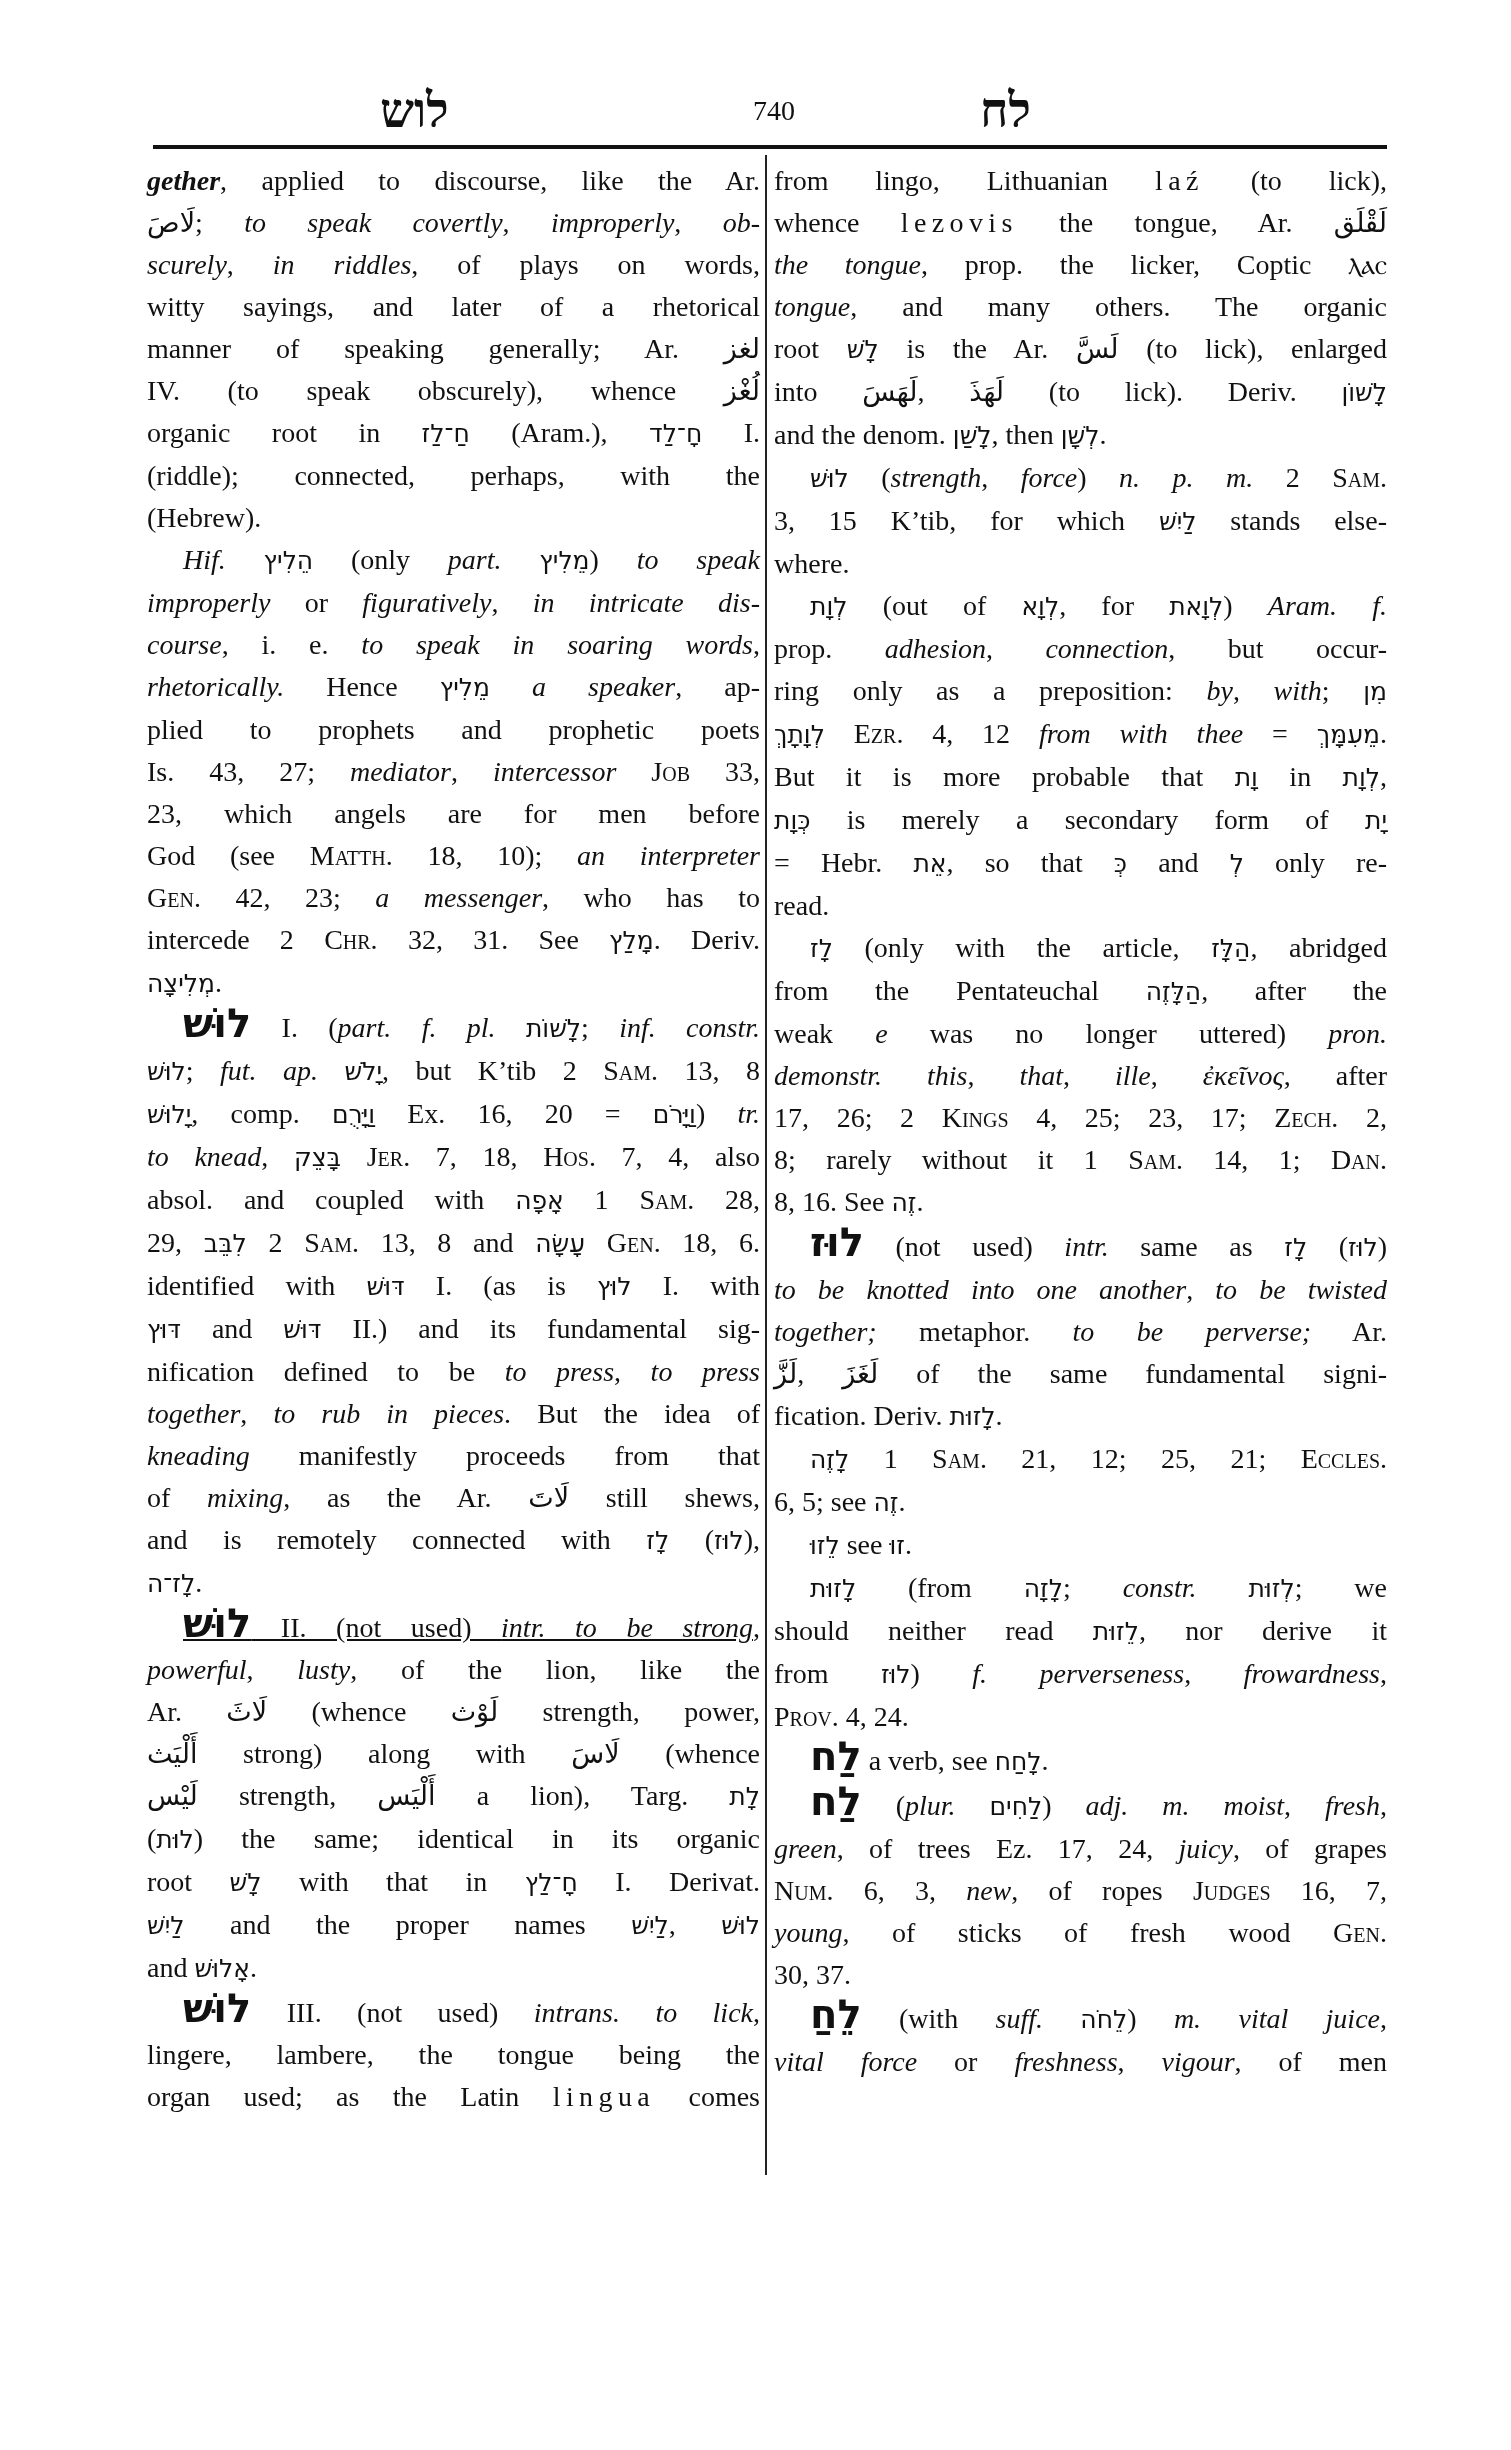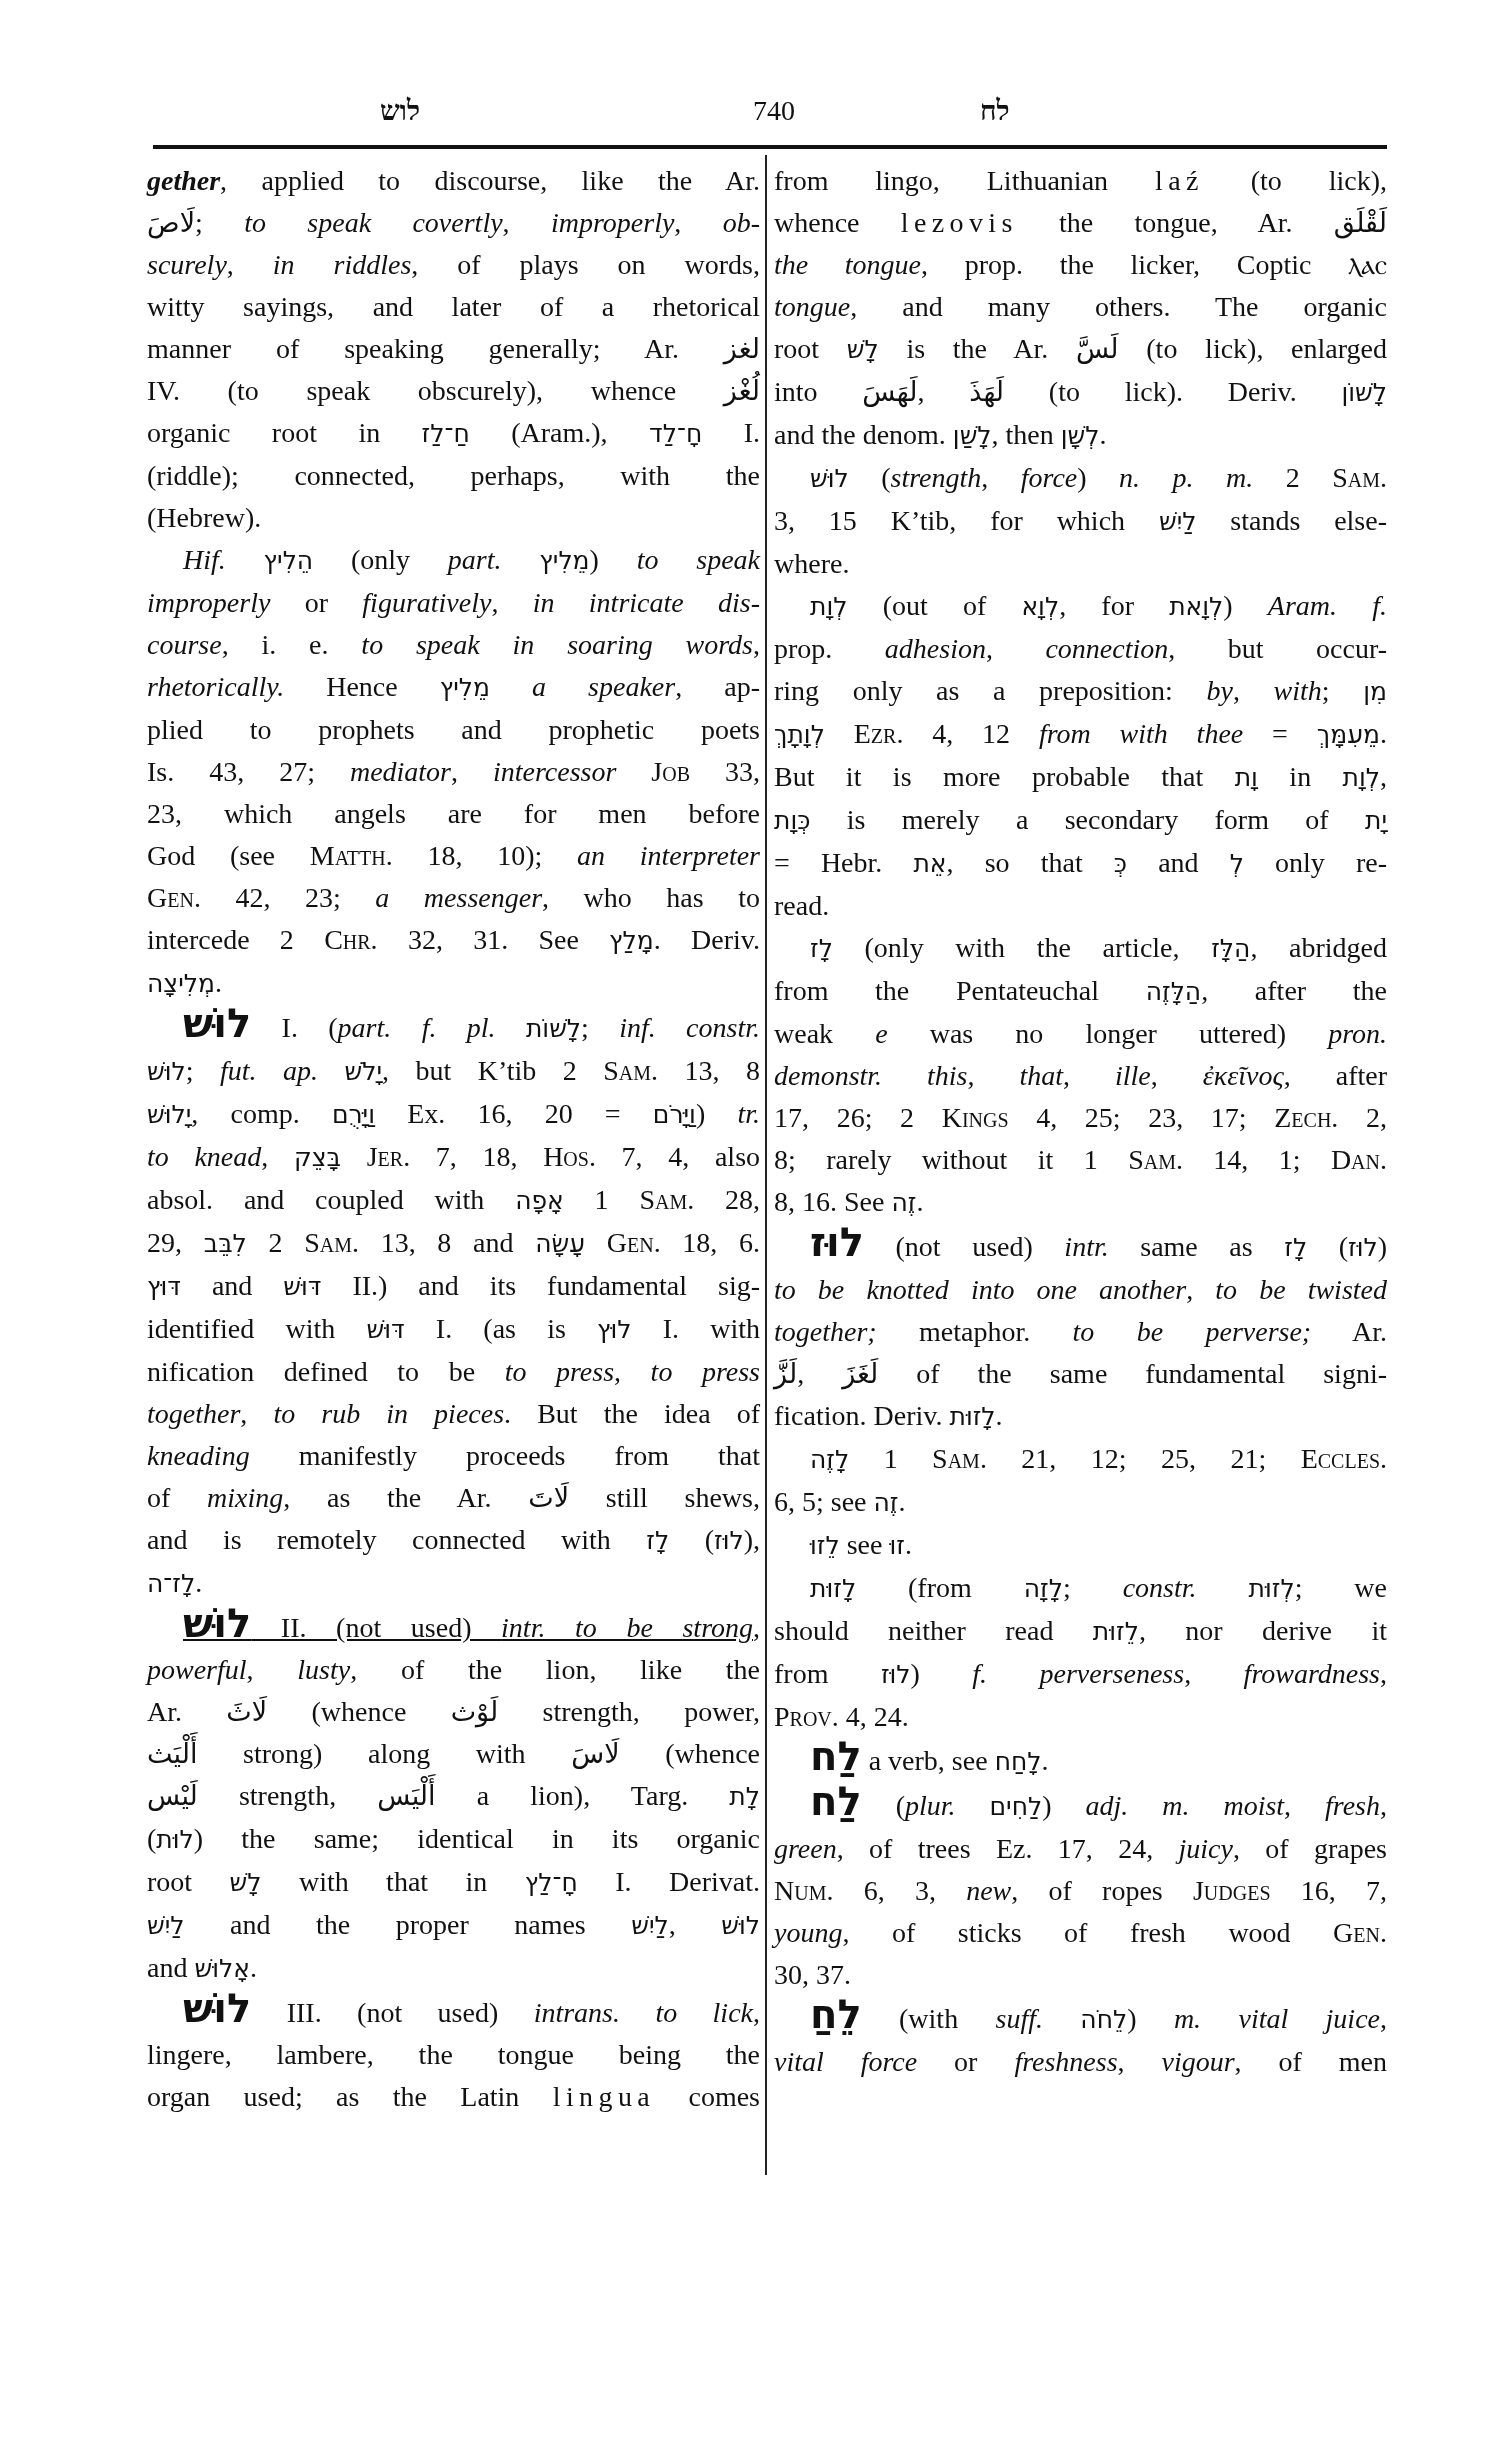--- a/index.html
+++ b/index.html
@@ -1,18 +1,18 @@
 <!DOCTYPE html>
 <html style="font-size:14.4px"><head>
 <meta charset="utf-8">
 <style>
   html, body { margin:0; padding:0; background:#ffffff; }
   body { width:1512px; height:2450px; position:relative; overflow:hidden; color:#111; font-family:"DejaVu Serif", "Liberation Serif", serif; }
   .header { position:absolute; left:153px; top:79px; width:1234px; height:63px; }
-  .hdr-item { position:absolute; top:0; font-size:28px; line-height:63px;text-align:right; }
+  .hdr-item { position:absolute; top:0; font-size:48px; line-height:63px;text-align:right; }
   .hdr-left { left:227px; direction:rtl; font-weight:bold; }
   .hdr-center { left:576px; width:90px; text-align:center; font-family:"Liberation Serif", serif; font-size:28px; }
   .hdr-right { left:827px; direction:rtl; font-weight:bold; }
   .rule { position:absolute; left:153px; top:145px; width:1234px; height:3.6px; background:#111; }
   .divider { position:absolute; left:765px; top:155px; width:1.8px; height:2020px; background:#222; }
   .col { position:absolute; top:160px; width:613px; font-family:"Liberation Serif", serif; font-size:28px; line-height:42px; text-align:justify; }
   .col-left { left:147px; }
   .col-right { left:774px; }
   .ln { display:block; text-align:justify; text-align-last:justify; white-space:nowrap; overflow:visible; }
   .ln.last { text-align-last:left; }
@@ -55,22 +55,22 @@
     <span class="ln"><span>God (see </span><span class="sc">Matth.</span><span> 18, 10); </span><span class="it">an interpreter</span></span>
     <span class="ln"><span class="sc">Gen.</span><span> 42, 23; </span><span class="it">a messenger</span><span>, who has to</span></span>
     <span class="ln"><span>intercede 2 </span><span class="sc">Chr.</span><span> 32, 31. See </span><span class="heb">מָלַץ</span><span>. Deriv.</span></span>
     <span class="ln last"><span class="heb">מְלִיצָה</span><span>.</span></span>
     <span class="ln" style="padding-left: 36px;"><span class="heb-big">לוּשׁ</span><span> I. (</span><span class="it">part. f. pl.</span><span> </span><span class="heb">לָשׁוֹת</span><span>; </span><span class="it">inf. constr.</span></span>
     <span class="ln"><span class="heb">לוּשׁ</span><span>; </span><span class="it">fut. ap.</span><span> </span><span class="heb">יָלֹשׁ</span><span>, but K’tib 2 </span><span class="sc">Sam.</span><span> 13, 8</span></span>
     <span class="ln"><span class="heb">יָלוּשׁ</span><span>, comp. </span><span class="heb">וַיָּרֻם</span><span> Ex. 16, 20 = </span><span class="heb">וַיָּרֹם</span><span>) </span><span class="it">tr.</span></span>
     <span class="ln"><span class="it">to knead</span><span>, </span><span class="heb">בָּצֵק</span><span> </span><span class="sc">Jer.</span><span> 7, 18, </span><span class="sc">Hos.</span><span> 7, 4, also</span></span>
     <span class="ln"><span>absol. and coupled with </span><span class="heb">אָפָה</span><span> 1 </span><span class="sc">Sam.</span><span> 28,</span></span>
     <span class="ln"><span>29, </span><span class="heb">לִבֵּב</span><span> 2 </span><span class="sc">Sam.</span><span> 13, 8 and </span><span class="heb">עָשָׂה</span><span> </span><span class="sc">Gen.</span><span> 18, 6.</span></span>
+    <span class="ln"><span>identified with </span><span class="heb">דּוּשׁ</span><span> I. (as is </span><span class="heb">לוּץ</span><span> I. with</span></span>
     <span class="ln"><span class="heb">דּוּץ</span><span> and </span><span class="heb">דּוּשׁ</span><span> II.) and its fundamental sig-</span></span>
-    <span class="ln"><span>identified with </span><span class="heb">דּוּשׁ</span><span> I. (as is </span><span class="heb">לוּץ</span><span> I. with</span></span>
     <span class="ln"><span>nification defined to be </span><span class="it">to press</span><span>, </span><span class="it">to press</span></span>
     <span class="ln"><span class="it">together</span><span>, </span><span class="it">to rub in pieces</span><span>. But the idea of</span></span>
     <span class="ln"><span class="it">kneading</span><span> manifestly proceeds from that</span></span>
     <span class="ln"><span>of </span><span class="it">mixing</span><span>, as the Ar. </span><span class="ar">لَاتَ</span><span> still shews,</span></span>
     <span class="ln"><span>and is remotely connected with </span><span class="heb">לָז</span><span> (</span><span class="heb">לוּז</span><span>),</span></span>
     <span class="ln last"><span class="heb">לָז־ה</span><span>.</span></span>
     <span class="ln" style="padding-left: 36px; text-decoration: underline;"><span class="heb-big">לוּשׁ</span><span> II. (not used) </span><span class="it">intr. to be strong</span><span>,</span></span>
     <span class="ln"><span class="it">powerful</span><span>, </span><span class="it">lusty</span><span>, of the lion, like the</span></span>
     <span class="ln"><span>Ar. </span><span class="ar">لَاثَ</span><span> (whence </span><span class="ar">لَوْث</span><span> strength, power,</span></span>
     <span class="ln"><span class="ar">أَلْيَث</span><span> strong) along with </span><span class="ar">لَاسَ</span><span> (whence</span></span>

